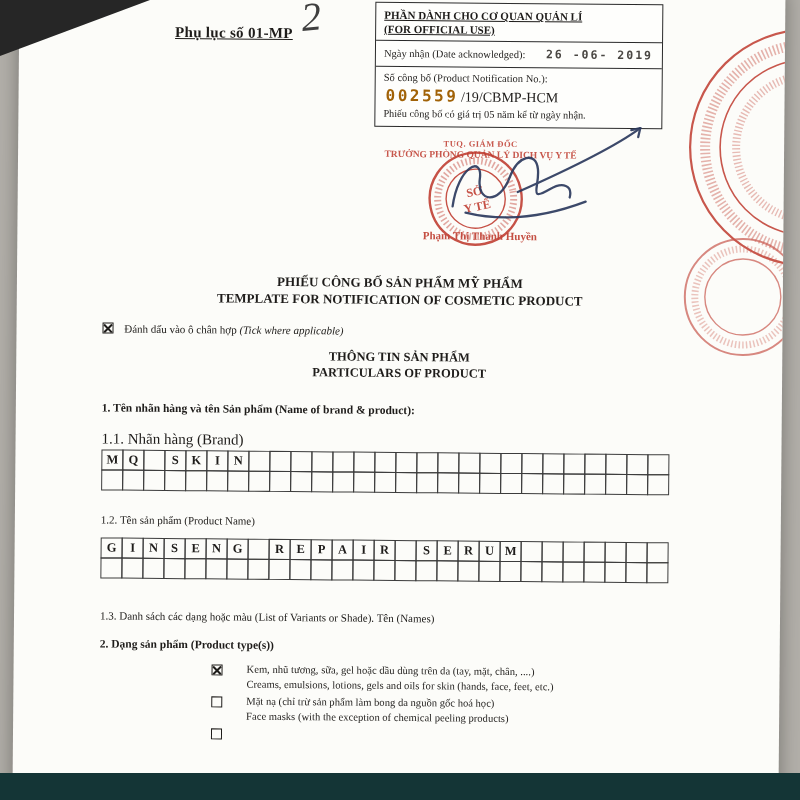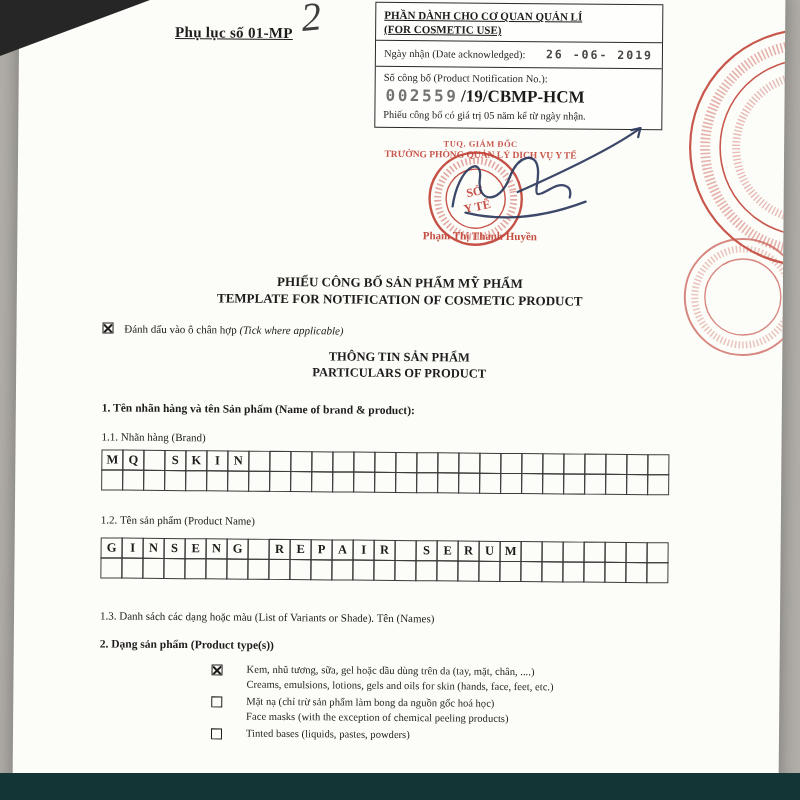--- a/index.html
+++ b/index.html
@@ -18,22 +18,22 @@
                 border:1.6px solid #2a2a2a;font-size:10.5px;background:rgba(255,255,255,.55);}
   .ob-title{border-bottom:1.4px solid #2a2a2a;padding:5px 8px 4px;font-weight:bold;
             font-size:11px;line-height:14px;}
   .ob-title span{text-decoration:underline;}
   .ob-date{border-bottom:1.4px solid #2a2a2a;padding:5px 8px 6px;}
   .stamp-date{font-family:"DejaVu Sans Mono",monospace;font-weight:bold;color:#4a4743;
               letter-spacing:2px;margin-left:18px;font-size:11.5px;}
   .ob-bottom{padding:5px 8px 7px;}
   .big-number{margin:3px 0 3px 2px;}
   .digits{font-family:"DejaVu Sans Mono",monospace;font-weight:bold;font-size:16px;
-          letter-spacing:2.5px;color:#737373;}
-  .suffix{font-weight:bold;font-size:17px;}
+          letter-spacing:2.5px;color:#a16207;}
+  .suffix{font-weight:normal;font-size:14px;}
   .validity{font-size:10.3px;}
   
   .red{color:#c2463a;}
   .approv-1{position:absolute;top:150px;left:345px;width:235px;text-align:center;
             font-size:8.5px;font-weight:bold;letter-spacing:.5px;opacity:.9;}
   .approv-2{position:absolute;top:161px;left:330px;width:265px;text-align:center;
             font-size:9.5px;font-weight:bold;opacity:.9;}
   .signer{position:absolute;top:241px;left:345px;width:235px;text-align:center;
           font-size:11px;font-weight:bold;opacity:.95;}
   .seal{position:absolute;left:398px;top:152px;transform:rotate(-12deg);opacity:.88;}
@@ -41,21 +41,21 @@
   .edge-stamps{position:absolute;left:598px;top:6px;opacity:.85;}
   
   .doc-title{position:absolute;top:286px;left:0;right:0;text-align:center;
              font-weight:bold;font-size:13px;line-height:17px;}
   .tick-note{position:absolute;top:337px;left:86px;font-size:11px;}
   .tick-note .en{font-style:italic;}
   .info-title{position:absolute;top:361px;left:0;right:0;text-align:center;
               font-weight:bold;font-size:12.5px;line-height:16px;}
   
   .h1{position:absolute;left:86px;top:416px;font-size:11.5px;font-weight:bold;}
-  .lbl11{position:absolute;left:86px;top:445px;font-size:11px;}
+  .lbl11{position:absolute;left:86px;top:445px;font-size:15px;}
   .lbl12{position:absolute;left:86px;top:528px;font-size:11px;}
   .lbl13{position:absolute;left:86px;top:624px;font-size:11px;}
   .h2{position:absolute;left:86px;top:652px;font-size:11.5px;font-weight:bold;}
   .letter-grid{position:absolute;left:86px;}
   .grid1{top:464px;} .grid2{top:552px;}
   .grid-row{display:flex;}
   .grid-cell{width:20px;height:19px;border:1px solid #3c3c3c;margin-right:-1px;
              margin-bottom:-1px;text-align:center;line-height:19px;font-weight:bold;
              font-size:12.5px;flex:0 0 auto;}
   
@@ -80,21 +80,21 @@
 
 <div class="stage">
   <div class="paper">
 
     <div class="appendix">Phụ lục số 01-MP</div>
     <div class="handwritten">2</div>
 
     <div class="official-box">
       <div class="ob-title">
         <span>PHẦN DÀNH CHO CƠ QUAN QUẢN LÍ</span><br>
-        <span>(FOR COSMETIC USE)</span>
+        <span>(FOR OFFICIAL USE)</span>
       </div>
       <div class="ob-date">
         <span>Ngày nhận (Date acknowledged):</span>
         <span class="stamp-date">26 -06- 2019</span>
       </div>
       <div class="ob-bottom">
         <div>Số công bố (Product Notification No.):</div>
         <div class="big-number">
           <span class="digits">002559</span>
           <span class="suffix">/19/CBMP-HCM</span>
@@ -291,21 +291,20 @@
         <div class="pt-row">
           <span class="cbx"></span>
           <div class="pt-text">
             <div>Mặt nạ (chỉ trừ sản phẩm làm bong da nguồn gốc hoá học)</div>
             <div>Face masks (with the exception of chemical peeling products)</div>
           </div>
         </div>
         <div class="pt-row">
           <span class="cbx"></span>
           <div class="pt-text">
-            <div>Tinted bases (liquids, pastes, powders)</div>
           </div>
         </div>
       </div>
 
   </div>
 
   <div class="corner"></div>
   <div class="photo-bar"></div>
 </div>
 

